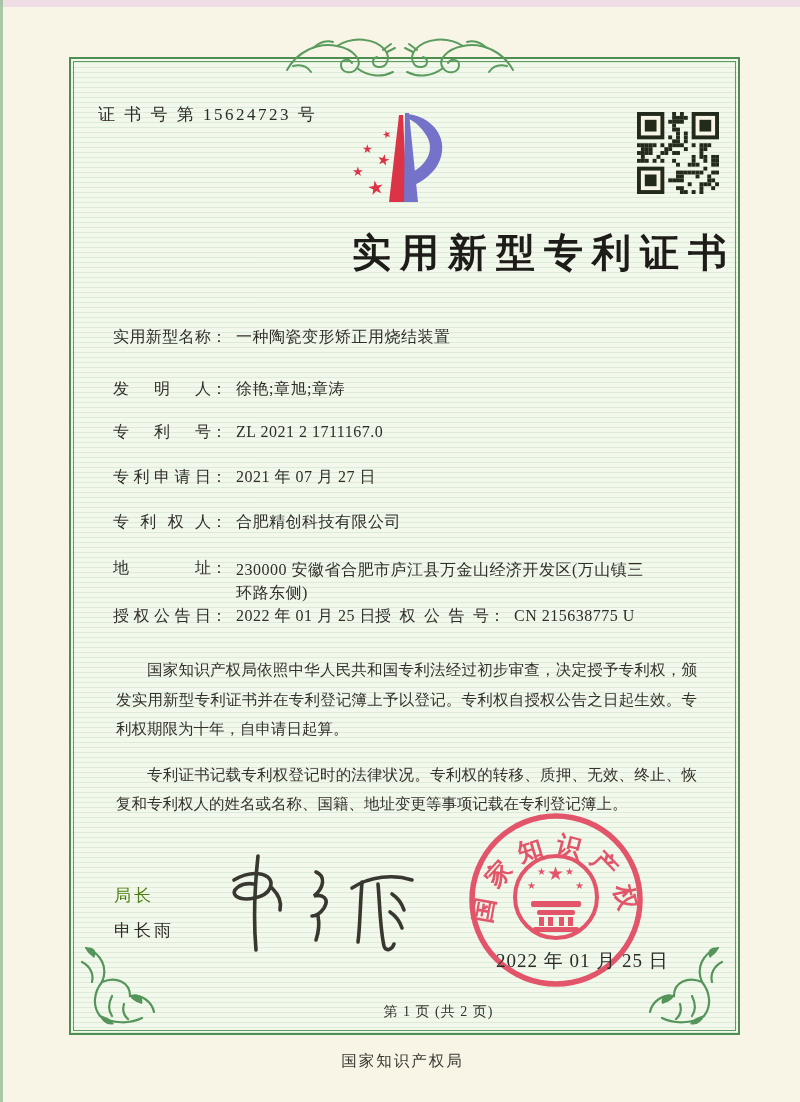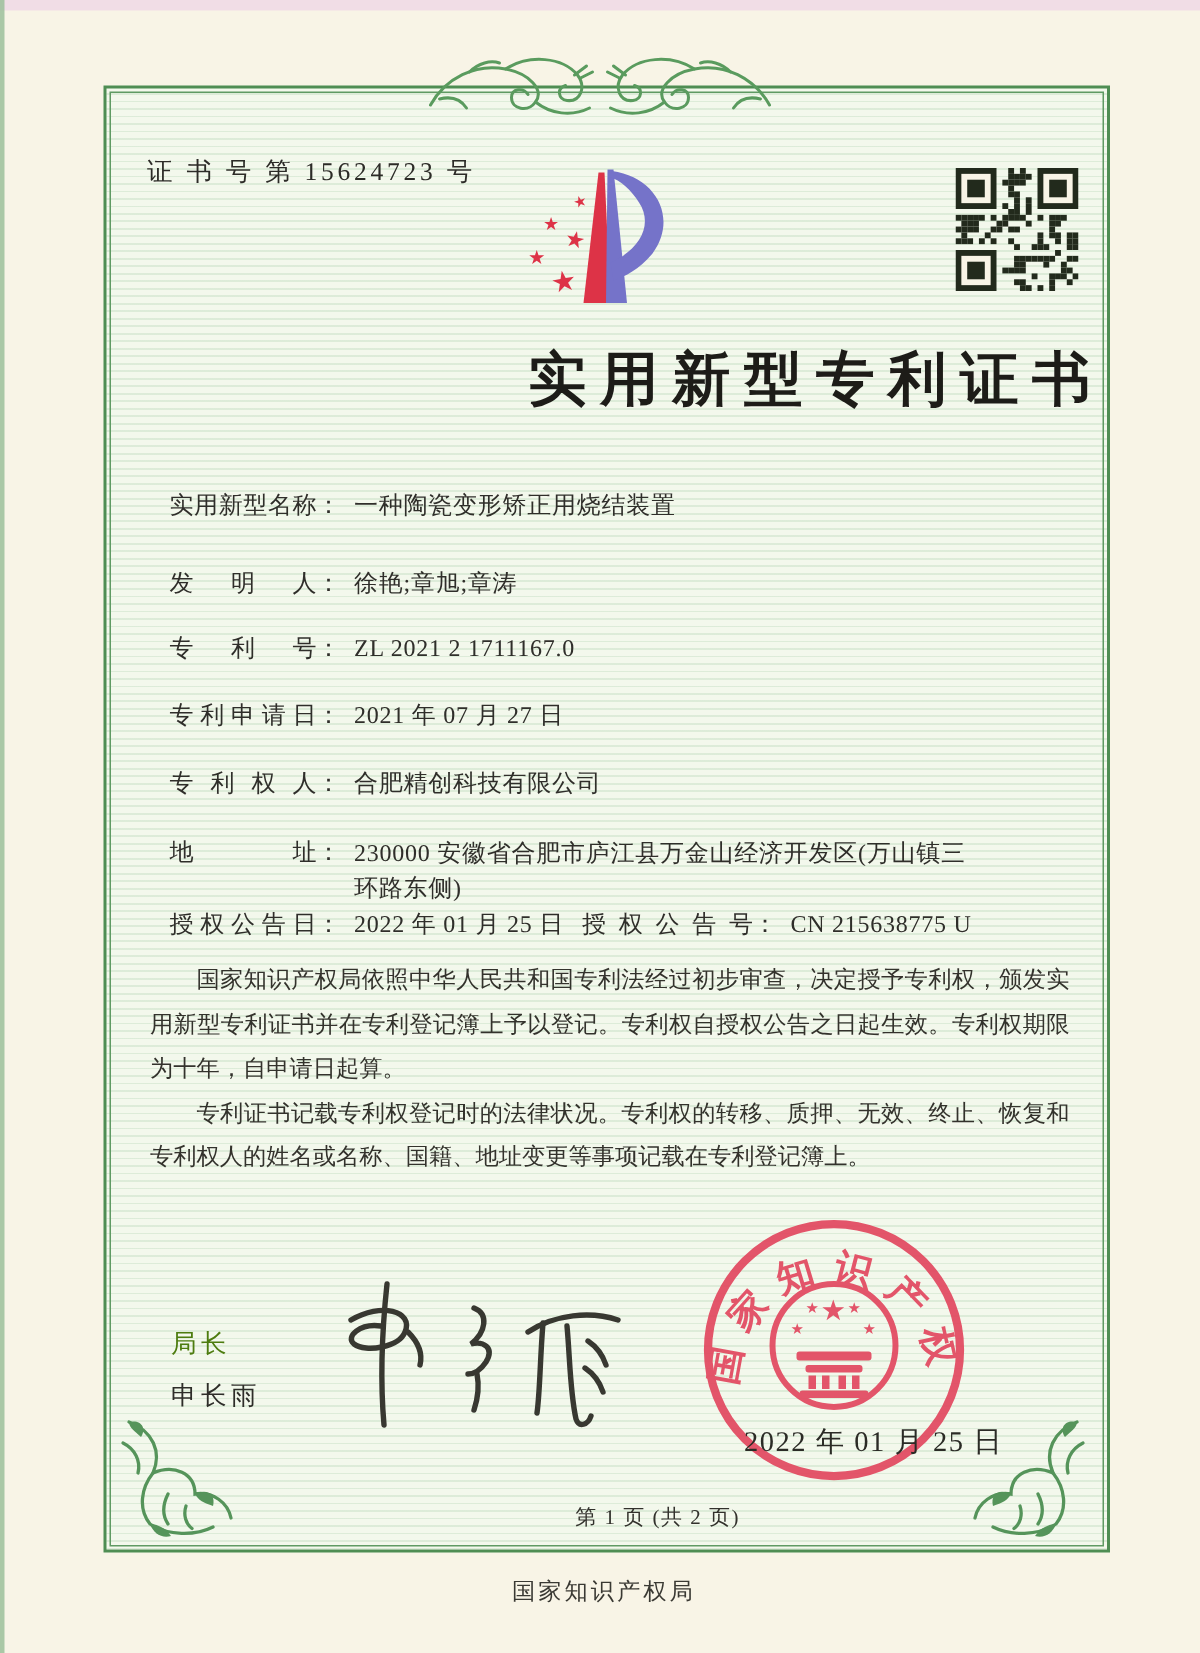--- a/index.html
+++ b/index.html
@@ -30,25 +30,25 @@
   .cert-number{left:98px;top:103px;font-size:17px;letter-spacing:2.5px;color:#2c2b27;}
   .doc-title{
     left:69px;top:226px;width:667px;text-align:right;
     font-size:39px;font-weight:600;letter-spacing:9px;color:#1d1c18;
   }
   .field-row{left:113px;font-size:16px;color:#2f2e2a;white-space:nowrap;}
   .flabel{display:inline-block;width:98px;text-align:justify;text-align-last:justify;}
   .fcolon{margin-right:9px;}
   .fvalue{letter-spacing:.5px;}
   .fvalue-block{display:inline-block;vertical-align:top;width:455px;white-space:normal;line-height:23px;}
-  .grant-no{position:absolute;left:275px;top:0;white-space:nowrap;}
+  .grant-no{position:absolute;left:262px;top:0;white-space:nowrap;}
   .grant-no .flabel{width:114px;}
   .body-text{left:100px;top:639px;width:613px;font-size:15.5px;line-height:29.5px;
     text-align:justify;color:#33322c;}
-  .body-text p{margin:0;text-indent:2em;font-family:Liberation Serif, serif;}
+  .body-text p{margin:16px;text-indent:2em;font-family:Liberation Serif, serif;}
   .director-title{left:114px;top:884px;font-size:17px;letter-spacing:3px;color:#4d7c0f;}
   .director-name{left:114px;top:919px;font-size:17px;letter-spacing:3px;color:#2e2d29;}
   .seal-date{left:496px;top:948px;font-size:19px;letter-spacing:1px;color:#2b2b26;z-index:6;}
   .page-info{left:69px;top:1003px;width:739px;text-align:center;font-size:14px;letter-spacing:1px;color:#32312c;}
   .back-note{left:69px;top:1051px;width:667px;text-align:center;font-size:15.5px;letter-spacing:2px;color:#3a3933;}
   svg{display:block;}
   .flourish-right{transform:scaleX(-1);}
 </style>
 </head>
 <body>

